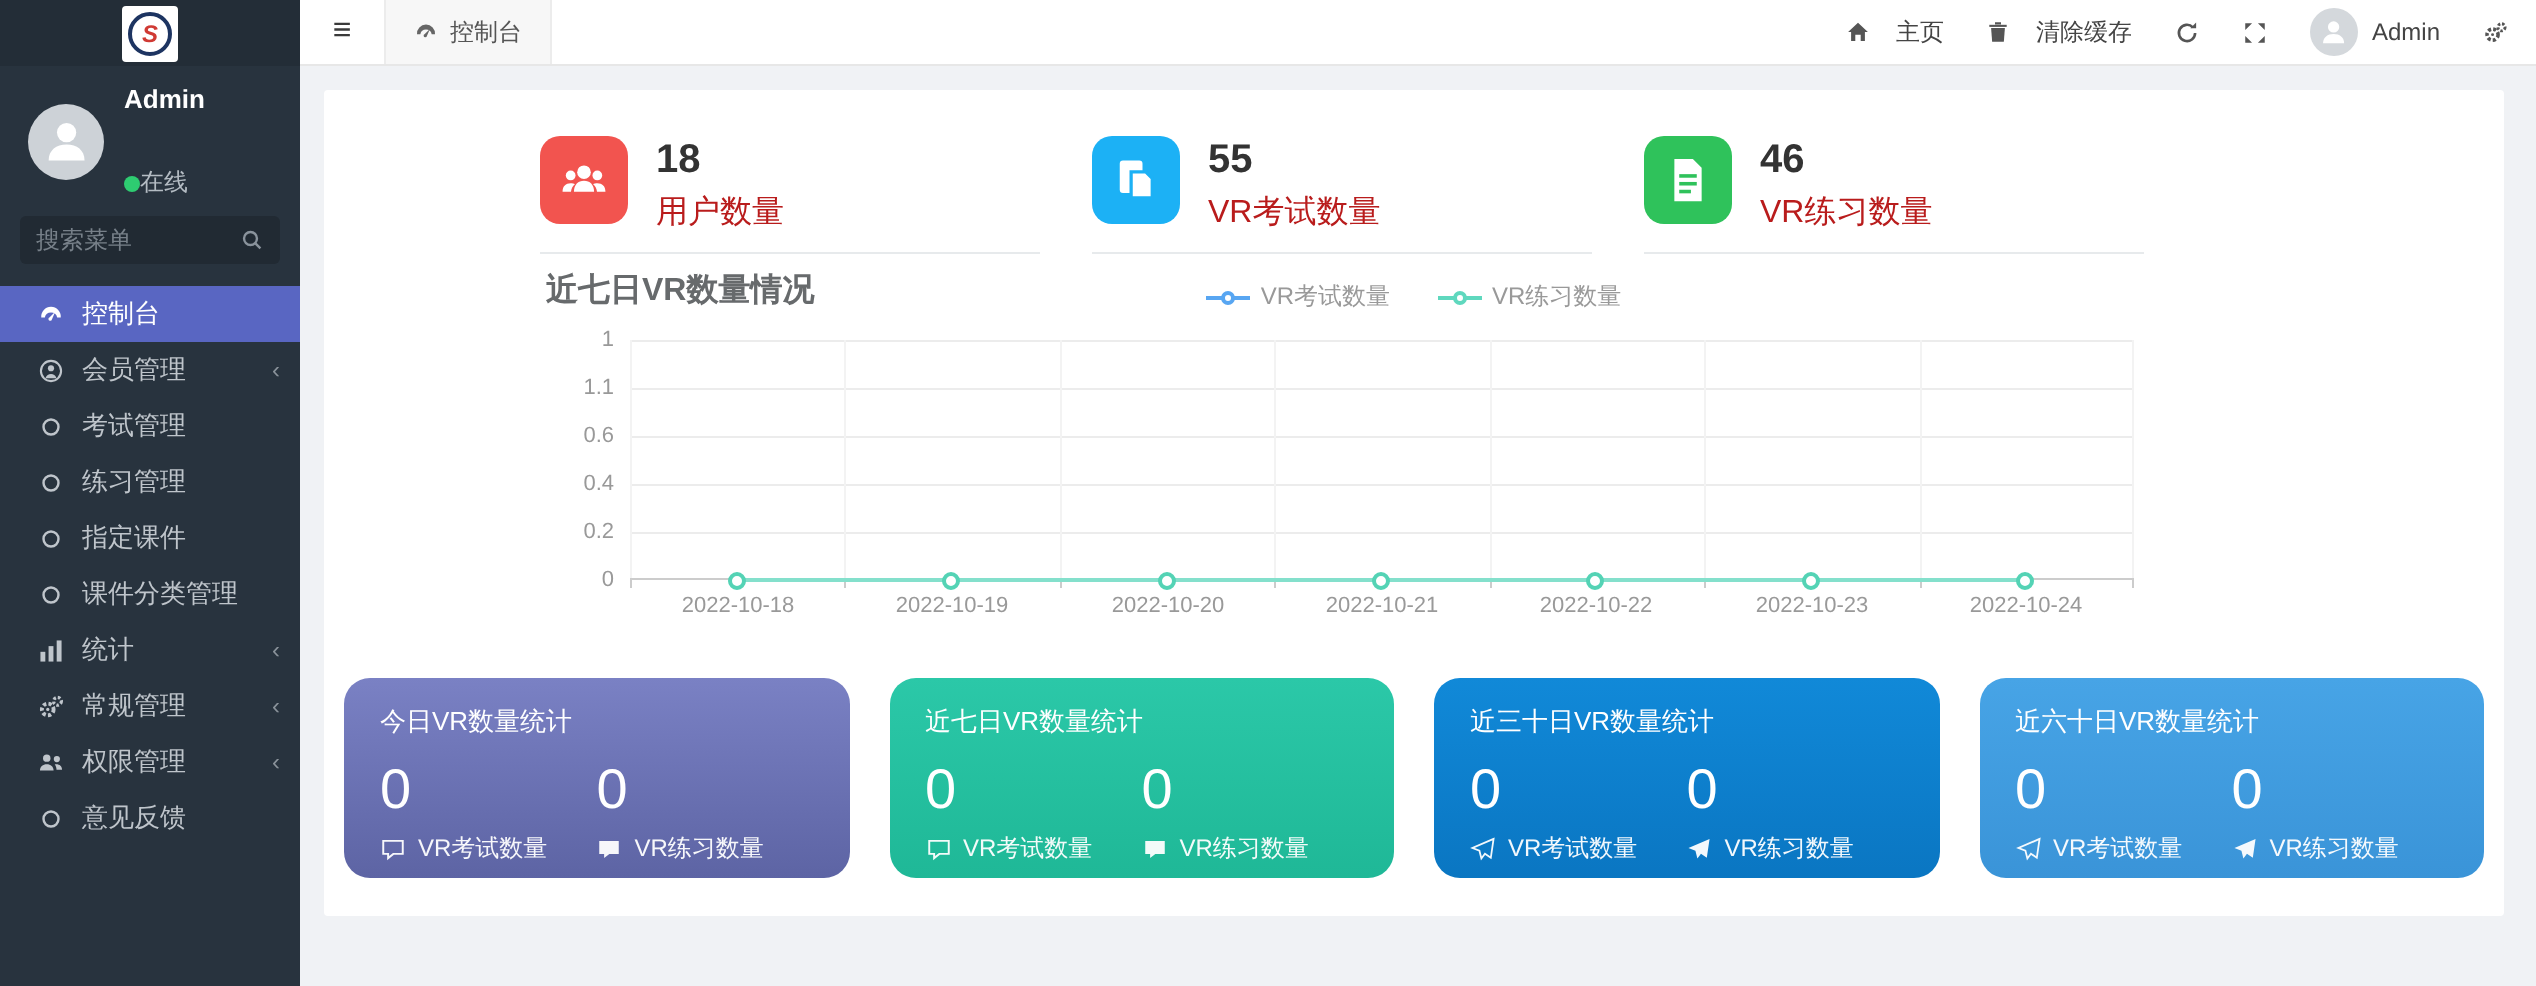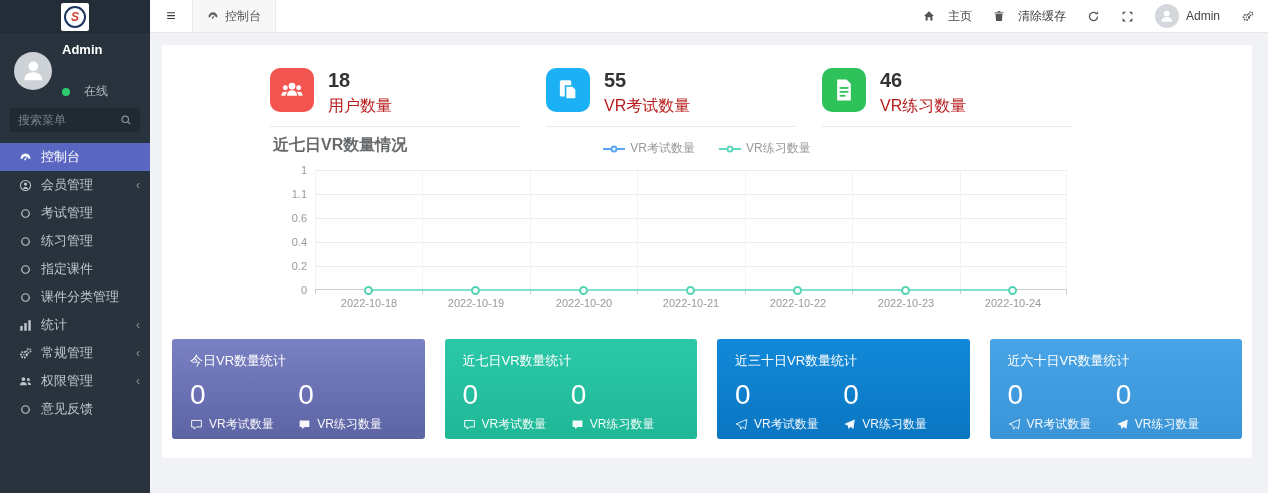--- a/index.html
+++ b/index.html
@@ -8,21 +8,21 @@
 
   
   .sidebar { position:absolute; left:0; top:0; width:150px; height:100%; background:#28333e; }
   .logo-bar { height:33px; display:flex; align-items:center; justify-content:center; background:#232d37; }
   .logo-box { width:28px; height:28px; background:#fff; border-radius:2px; display:flex; align-items:center; justify-content:center; }
   .logo-emblem { width:22px; height:22px; border:2px solid #1d3461; border-radius:50%; display:flex; align-items:center; justify-content:center; color:#d03a34; font-weight:bold; font-size:12px; font-style:italic; }
   .user-block { display:flex; align-items:center; gap:10px; padding:8px 14px 6px; }
   .avatar { width:38px; height:38px; border-radius:50%; background:#cdd2d7; overflow:hidden; flex:none; display:flex; align-items:center; justify-content:center; }
   .avatar svg { width:70%; height:70%; }
   .user-name { font-size:13px; font-weight:bold; color:#fff; line-height:1.4; }
-  .user-status { font-size:12px; color:#b4bcc3; display:flex; align-items:center; gap:14px;margin-top:24px; }
+  .user-status { font-size:12px; color:#b4bcc3; display:flex; align-items:center; gap:0;margin-top:24px; }
   .dot { width:8px; height:8px; border-radius:50%; background:#2ecc71; display:inline-block; }
   .search-box { margin:2px 10px 8px; height:24px; background:#212a33; border-radius:3px; display:flex; align-items:center; padding:0 8px; }
   .search-box input { flex:1; background:transparent; border:none; outline:none; color:#c3c9cf; font-size:12px; font-family:Liberation Sans, sans-serif; width:90px; }
   .search-box input::placeholder { color:#778089; }
   .search-box svg { width:12px; height:12px; stroke:#8a939c; }
   .menu { padding-top:3px; }
   .menu-item { height:28px; display:flex; align-items:center; gap:9px; padding:0 10px 0 19px; font-size:13px; color:#bfc5cb; cursor:pointer; }
   .menu-item svg { width:13px; height:13px; flex:none; }
   .menu-item.active { background:#5966c2; color:#fff; }
   .chevron { margin-left:auto; color:#8a929a; font-size:12px; line-height:1; }
@@ -71,21 +71,21 @@
   .vgrid { position:absolute; top:0; width:1px; height:120px; background:#f3f3f3; }
   .axis-x { position:absolute; left:0; right:0; bottom:0; height:1px; background:#ccc; }
   .xtick { position:absolute; bottom:-4px; width:1px; height:4px; background:#ccc; }
   .ylabel { position:absolute; right:calc(100% + 8px); transform:translateY(-50%); font-size:11px; color:#999; white-space:nowrap; }
   .series-line { position:absolute; bottom:-1px; left:54px; width:644px; height:2px; background:#84e0cc; border-radius:1px; }
   .pt { position:absolute; bottom:-5px; width:9px; height:9px; margin-left:-5px; border-radius:50%; background:#fff; border:2px solid #54d3b5; }
   .xlabel { position:absolute; top:127px; transform:translateX(-50%); font-size:11px; color:#999; white-space:nowrap; }
 
   
   .cards { position:absolute; left:10px; top:294px; width:1070px; display:flex; gap:20px; }
-  .card { flex:1; height:100px; border-radius:3px; color:#fff; padding:13px 18px; }
+  .card { flex:1; height:100px; border-radius:13px; color:#fff; padding:13px 18px; }
   .card.c0 { background:linear-gradient(180deg,#7a81c4,#5d64a4); }
   .card.c1 { background:linear-gradient(180deg,#2bc8a8,#1fb897); }
   .card.c2 { background:linear-gradient(180deg,#1189d8,#0a76c2); }
   .card.c3 { background:linear-gradient(180deg,#47a4e6,#3a94d8); }
   .card-title { font-size:13px; }
   .card-cols { display:flex; margin-top:9px; }
   .card-col { width:50%; }
   .card-value { font-size:28px; line-height:1.15; font-weight:400; }
   .card-label { font-size:12px; margin-top:5px; display:flex; align-items:center; gap:6px; opacity:.95; }
   .card-label svg { width:13px; height:13px; flex:none; }

